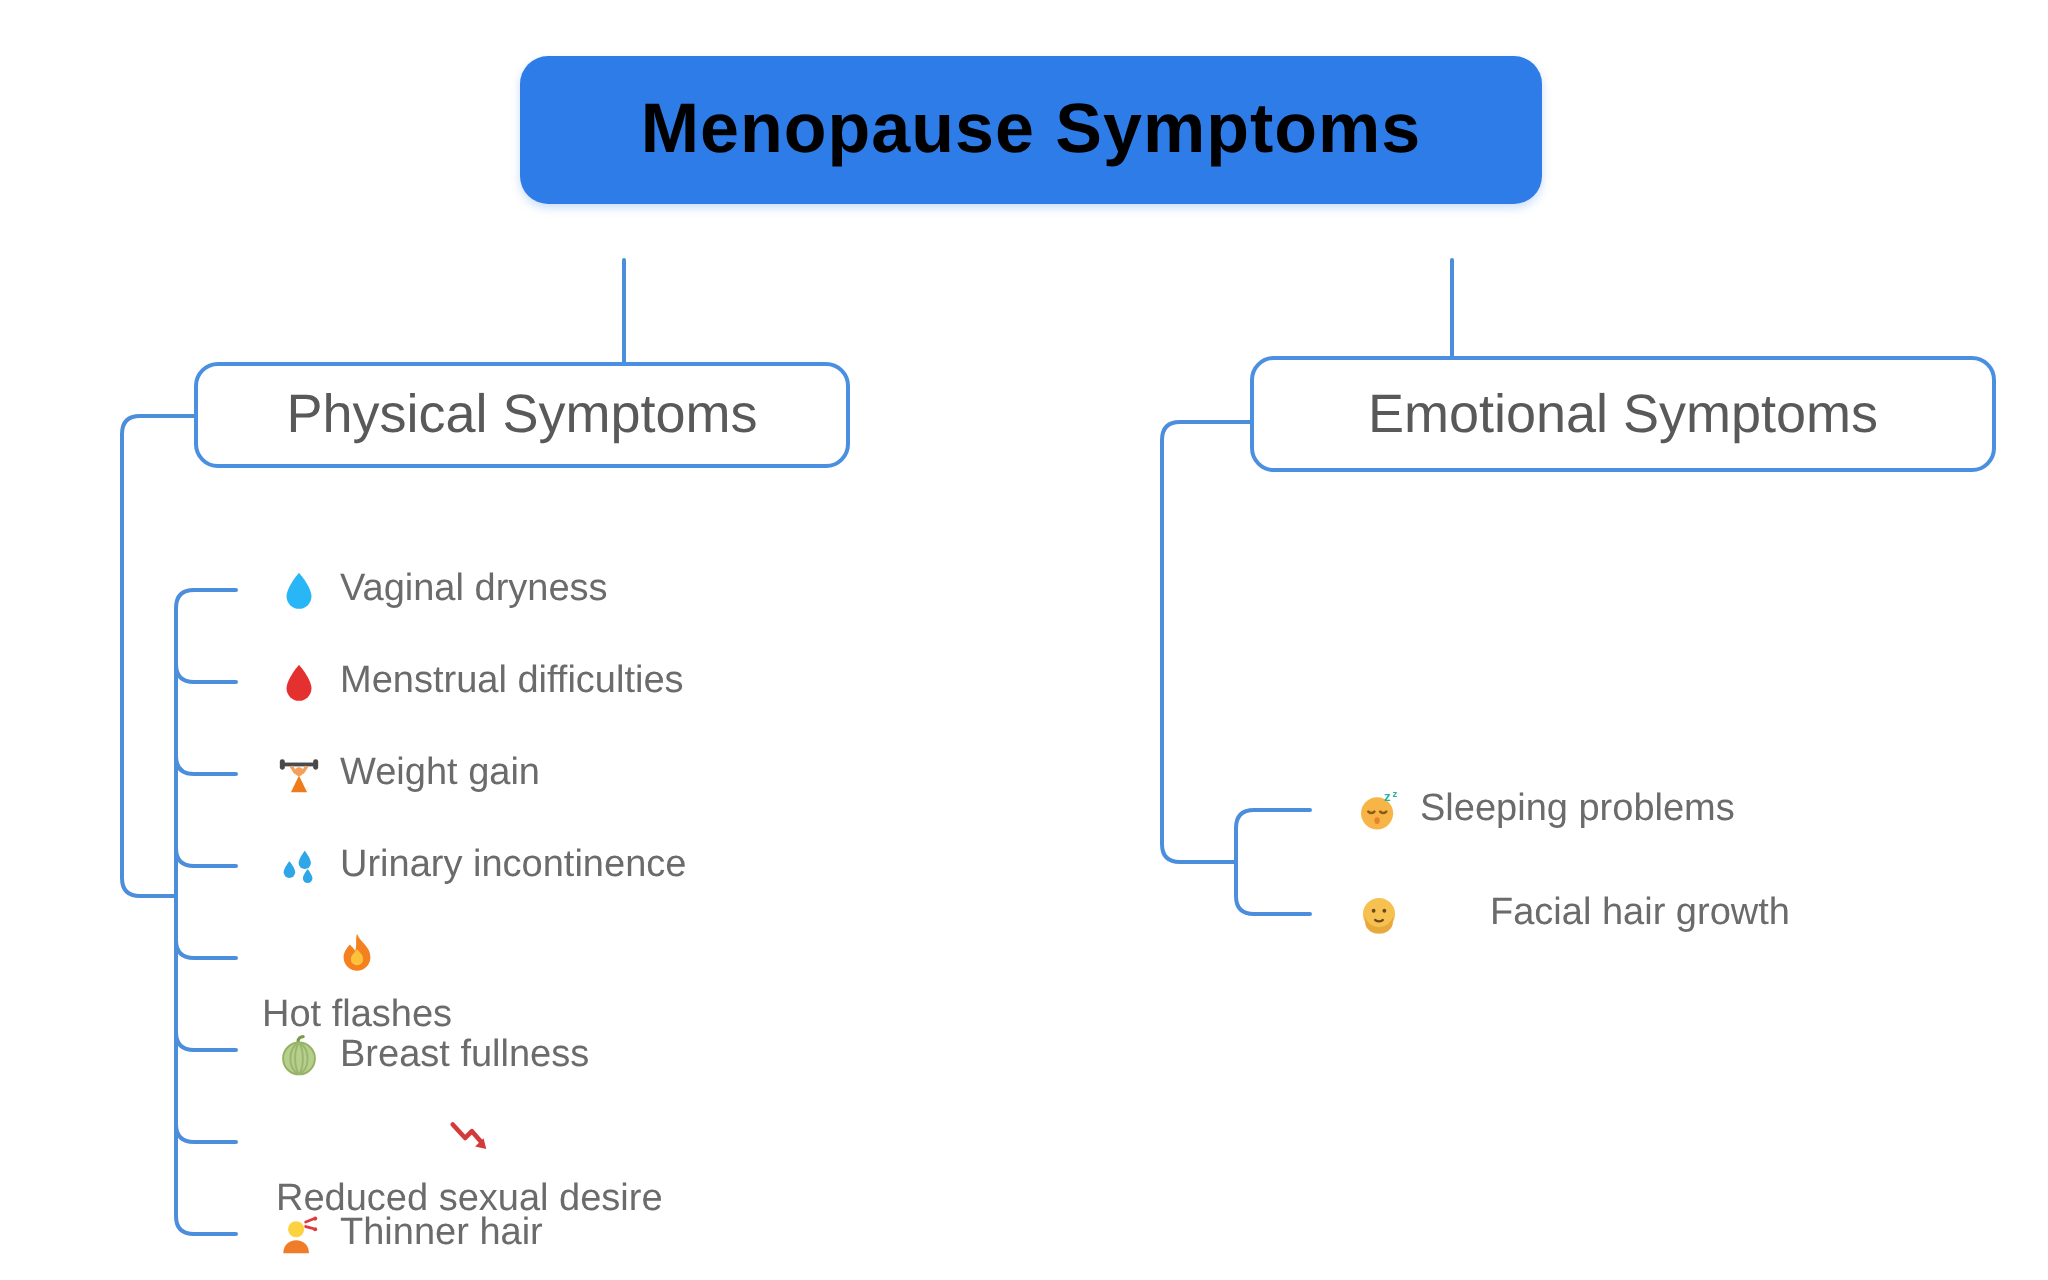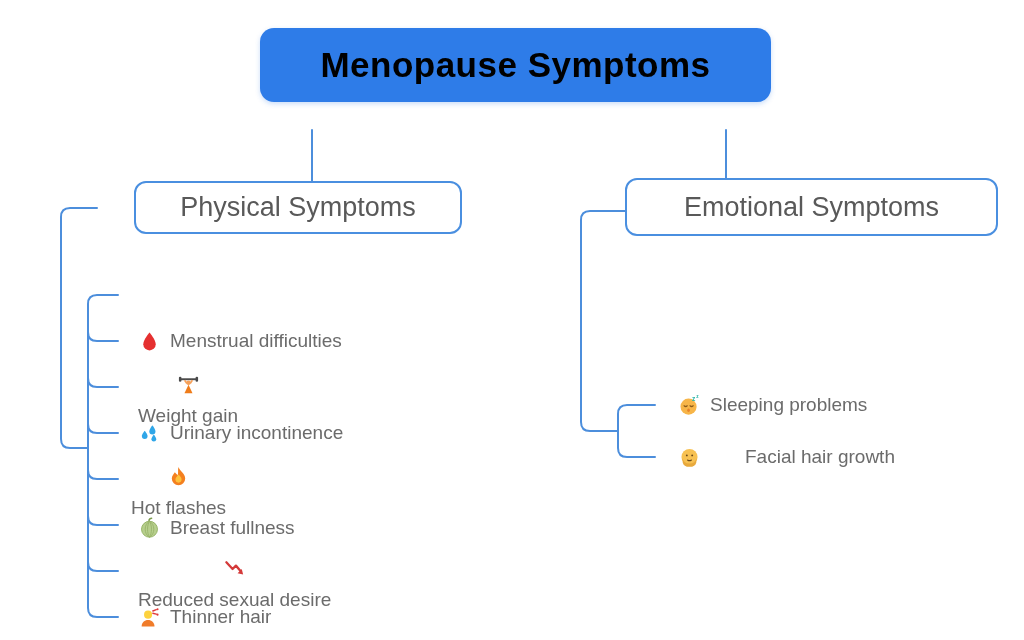--- a/index.html
+++ b/index.html
@@ -56,21 +56,20 @@
   .node-branch .branch-label {
     color: #595959;
     font-size: 27px;
     font-weight: 400;
   }
   .branch-physical {
     left: 97px;
     top: 181px;
     width: 328px;
     height: 53px;
-    margin-left: 37px;
   }
   .branch-emotional {
     left: 625px;
     top: 178px;
     width: 373px;
     height: 58px;
   }
   .item-row {
     position: absolute;
     height: 28px;
@@ -124,31 +123,39 @@
     <span class="root-label">Menopause Symptoms</span>
   </div>
 
   <div class="node-branch branch-physical">
     <span class="branch-label">Physical Symptoms</span>
   </div>
   <div class="node-branch branch-emotional">
     <span class="branch-label">Emotional Symptoms</span>
   </div>
 
+  <div class="item-row" style="left:138px; top:281px;">
+    <span class="item-icon">
+      <svg viewBox="0 0 24 24">
+          <path d="M12 2.5C12 2.5 5.5 10 5.5 14.8a6.5 6.5 0 0 0 13 0C18.5 10 12 2.5 12 2.5Z" fill="#29b6f6"></path>
+        </svg>
+    </span>
+    <span class="item-label">Vaginal dryness</span>
+  </div>
 
   <div class="item-row" style="left:138px; top:327px;">
     <span class="item-icon">
       <svg viewBox="0 0 24 24">
           <path d="M12 2.5C12 2.5 5.5 10 5.5 14.8a6.5 6.5 0 0 0 13 0C18.5 10 12 2.5 12 2.5Z" fill="#e53030"></path>
         </svg>
     </span>
     <span class="item-label">Menstrual difficulties</span>
   </div>
 
-  <div class="item-row" style="left:138px; top:373px;flex-direction:column;">
+  <div class="item-row" style="left:138px; top:373px;">
     <span class="item-icon">
       <svg viewBox="0 0 24 24">
         <line x1="4" y1="6.5" x2="20" y2="6.5" stroke="#4a4a4a" stroke-width="2"></line>
         <rect x="2" y="3.8" width="2.6" height="5.4" rx="1.2" fill="#4a4a4a"></rect>
         <rect x="19.4" y="3.8" width="2.6" height="5.4" rx="1.2" fill="#4a4a4a"></rect>
         <line x1="8" y1="7.5" x2="10.3" y2="11" stroke="#f5a05a" stroke-width="1.8"></line>
         <line x1="16" y1="7.5" x2="13.7" y2="11" stroke="#f5a05a" stroke-width="1.8"></line>
         <circle cx="12" cy="10.2" r="2.3" fill="#f5a05a"></circle>
         <path d="M12 12.2 L7.8 21 H16.2 Z" fill="#ef7c1a"></path>
       </svg>

